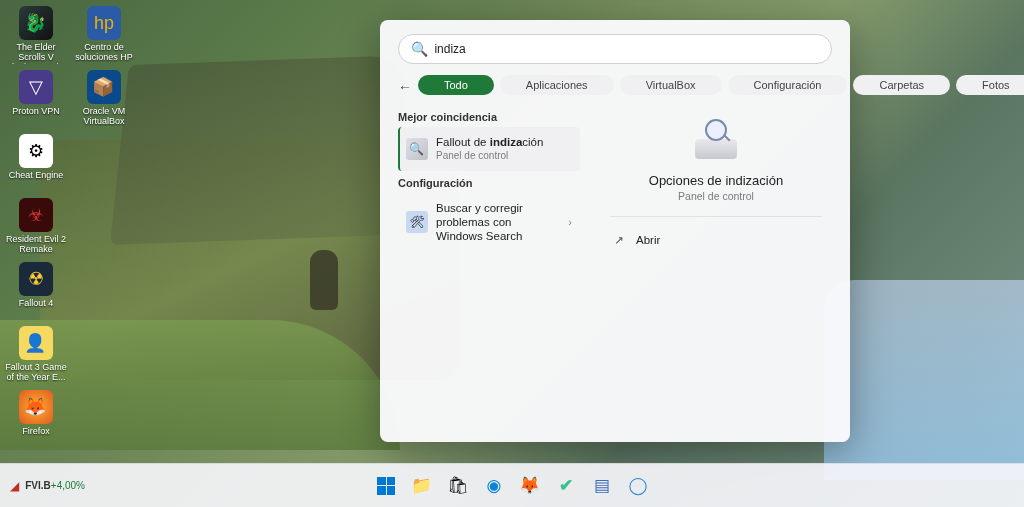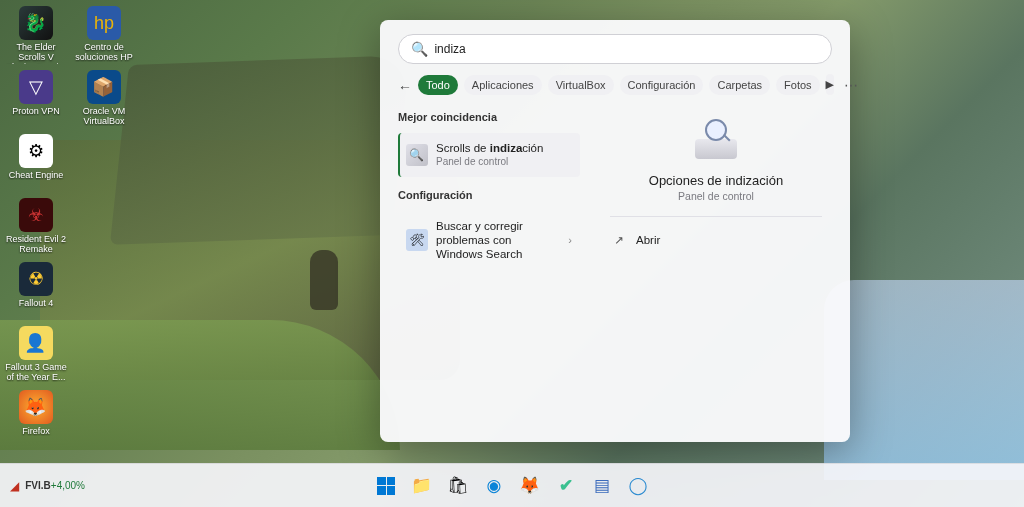--- a/index.html
+++ b/index.html
@@ -30,27 +30,27 @@
     background:rgba(250,250,252,.96);
     border-radius:8px; box-shadow:0 10px 40px rgba(0,0,0,.35);
     display:flex; flex-direction:column;
   }
   .search-wrap { padding:14px 18px 10px; }
   .search-box { display:flex; align-items:center; height:30px; background:#fff; border:1px solid #d0d0d5; border-radius:15px; padding:0 12px; }
   .search-box .si { color:#3a7ad8; font-size:14px; margin-right:6px;}
   .search-box input { flex:1; border:none; outline:none; font-size:12px; color:#222; background:transparent;}
   .tabs-row { display:flex; align-items:center; gap:6px; padding:0 18px 10px; }
   .back-btn { width:20px; height:20px; display:flex; align-items:center; justify-content:center; font-size:14px; color:#444; cursor:pointer; border-radius:4px;}
-  .tab { font-size:11px; color:#444; padding:4px 8px; border-radius:12px; background:#f0f0f3; cursor:pointer; white-space:nowrap;}
+  .tab { font-size:11px; color:#444; padding:4px 26px; border-radius:12px; background:#f0f0f3; cursor:pointer; white-space:nowrap;}
   .tab.active { background:#1f7a3a; color:#fff; }
   .tab.icon-only { width:24px; padding:4px 0; text-align:center;}
   .tab-more { margin-left:auto; font-size:14px; color:#555; cursor:pointer; padding:0 4px;}
 
   .content { display:flex; flex:1; min-height:0; }
-  .left-pane { width:212px; padding:0 12px 12px 18px; display:flex; flex-direction:column; gap:6px; overflow:auto;}
+  .left-pane { width:212px; padding:0 12px 12px 18px; display:flex; flex-direction:column; overflow:auto;}
   .sect-label { font-size:11px; font-weight:600; color:#333; margin:6px 0 4px;}
   .result { display:flex; align-items:center; gap:8px; padding:8px; border-radius:4px; cursor:pointer;}
   .result.selected { background:#f0f0f3; border-left:2px solid #1f7a3a; padding-left:6px;}
   .result .ric { width:22px; height:22px; border-radius:3px; background:linear-gradient(135deg,#e0e0e8,#c0c0c8); display:flex; align-items:center; justify-content:center; font-size:12px; flex-shrink:0;}
   .result .rtext { display:flex; flex-direction:column; font-size:11.5px; line-height:14px; color:#222; flex:1;}
   .result .rtext .sub { font-size:10px; color:#7a7a80;}
   .result .chev { color:#888; font-size:11px;}
   strong.hl { font-weight:600; }
 
   .right-pane { flex:1; padding:6px 28px 12px 18px; display:flex; flex-direction:column; align-items:center;}
@@ -148,21 +148,21 @@
     <div class="tab icon-only">▶</div>
     <div class="tab-more">⋯</div>
   </div>
 
   <div class="content">
     <div class="left-pane">
       <div class="sect-label">Mejor coincidencia</div>
       <div class="result selected">
         <div class="ric">🔍</div>
         <div class="rtext">
-          <span><span>Scrolls de </span><strong class="hl">indiza</strong><span>ción</span></span>
+          <span><span>Fallout de </span><strong class="hl">indiza</strong><span>ción</span></span>
           <span class="sub">Panel de control</span>
         </div>
       </div>
       <div class="sect-label">Configuración</div>
       <div class="result">
         <div class="ric" style="background:#c8d8f0">🛠</div>
         <div class="rtext">
           <span>Buscar y corregir problemas con Windows Search</span>
         </div>
         <span class="chev">›</span>

